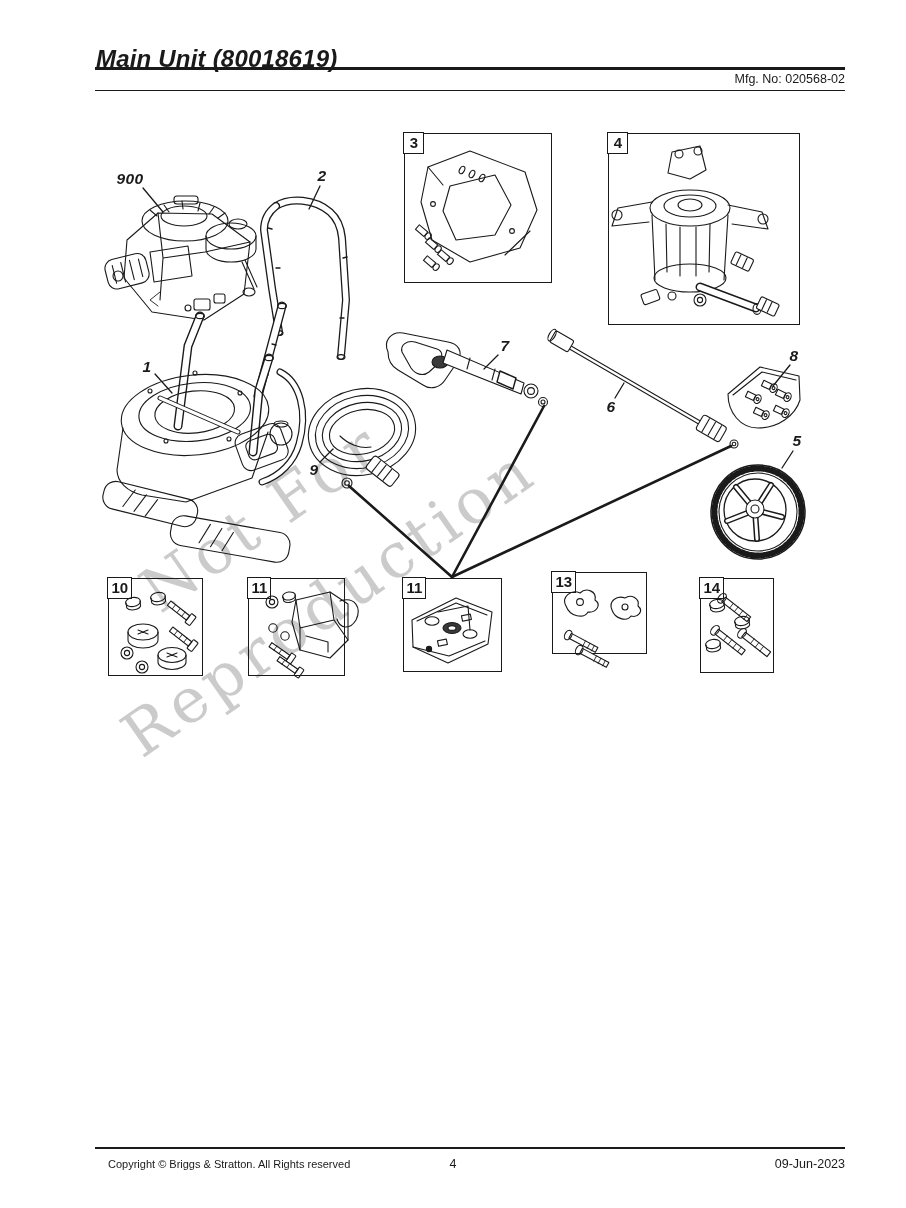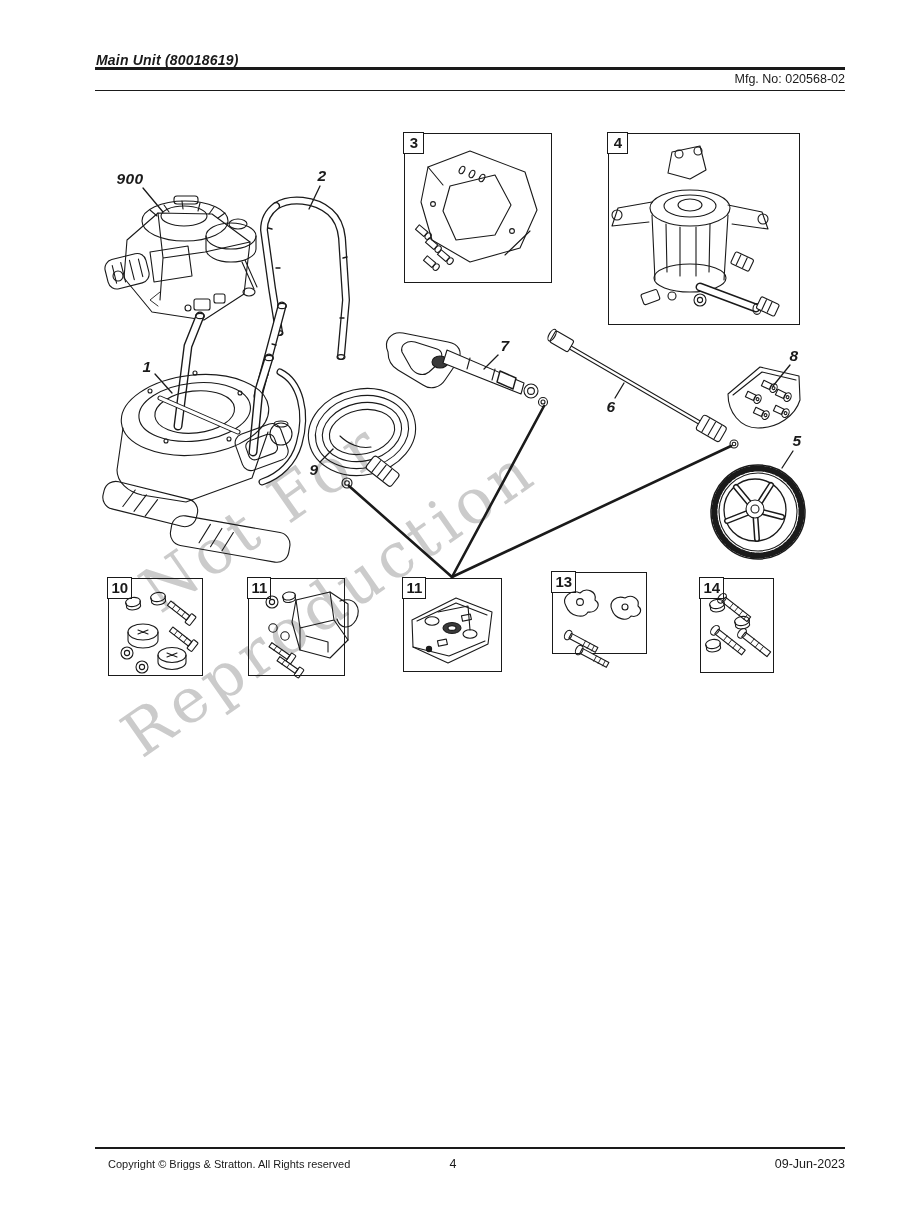--- a/index.html
+++ b/index.html
@@ -6,21 +6,21 @@
     --ink:#1a1a1a;
     --wm:#cbcbcb;
   }
   *{margin:0;padding:0;box-sizing:border-box;}
   html,body{width:906px;height:1208px;background:#ffffff;overflow:hidden;}
   body{font-family:"Liberation Sans", sans-serif;color:var(--ink);position:relative;}
 
   .page{position:absolute;inset:0;background:#fff;}
 
   
-  .title{position:absolute;left:96px;top:52px;font-size:14px;font-weight:bold;font-style:italic;letter-spacing:.2px;}
+  .title{position:absolute;left:96px;top:45px;font-size:24px;font-weight:bold;font-style:italic;letter-spacing:.2px;}
   .rule-thick{position:absolute;left:95px;width:750px;height:3px;background:var(--ink);}
   .rule-thin{position:absolute;left:95px;width:750px;height:1px;background:var(--ink);}
   .note{position:absolute;left:96px;top:72px;font-size:12.5px;}
   .mfg{position:absolute;right:61px;top:72px;font-size:12.5px;text-align:right;}
 
   
   .footer-rule{position:absolute;left:95px;top:1147px;width:750px;height:2px;background:var(--ink);}
   .copyright{position:absolute;left:96px;top:1158px;font-size:11px;margin-left:12px;}
   .pageno{position:absolute;left:0;right:0;top:1157px;font-size:12.5px;text-align:center;}
   .date{position:absolute;right:61px;top:1157px;font-size:12.5px;text-align:right;}

